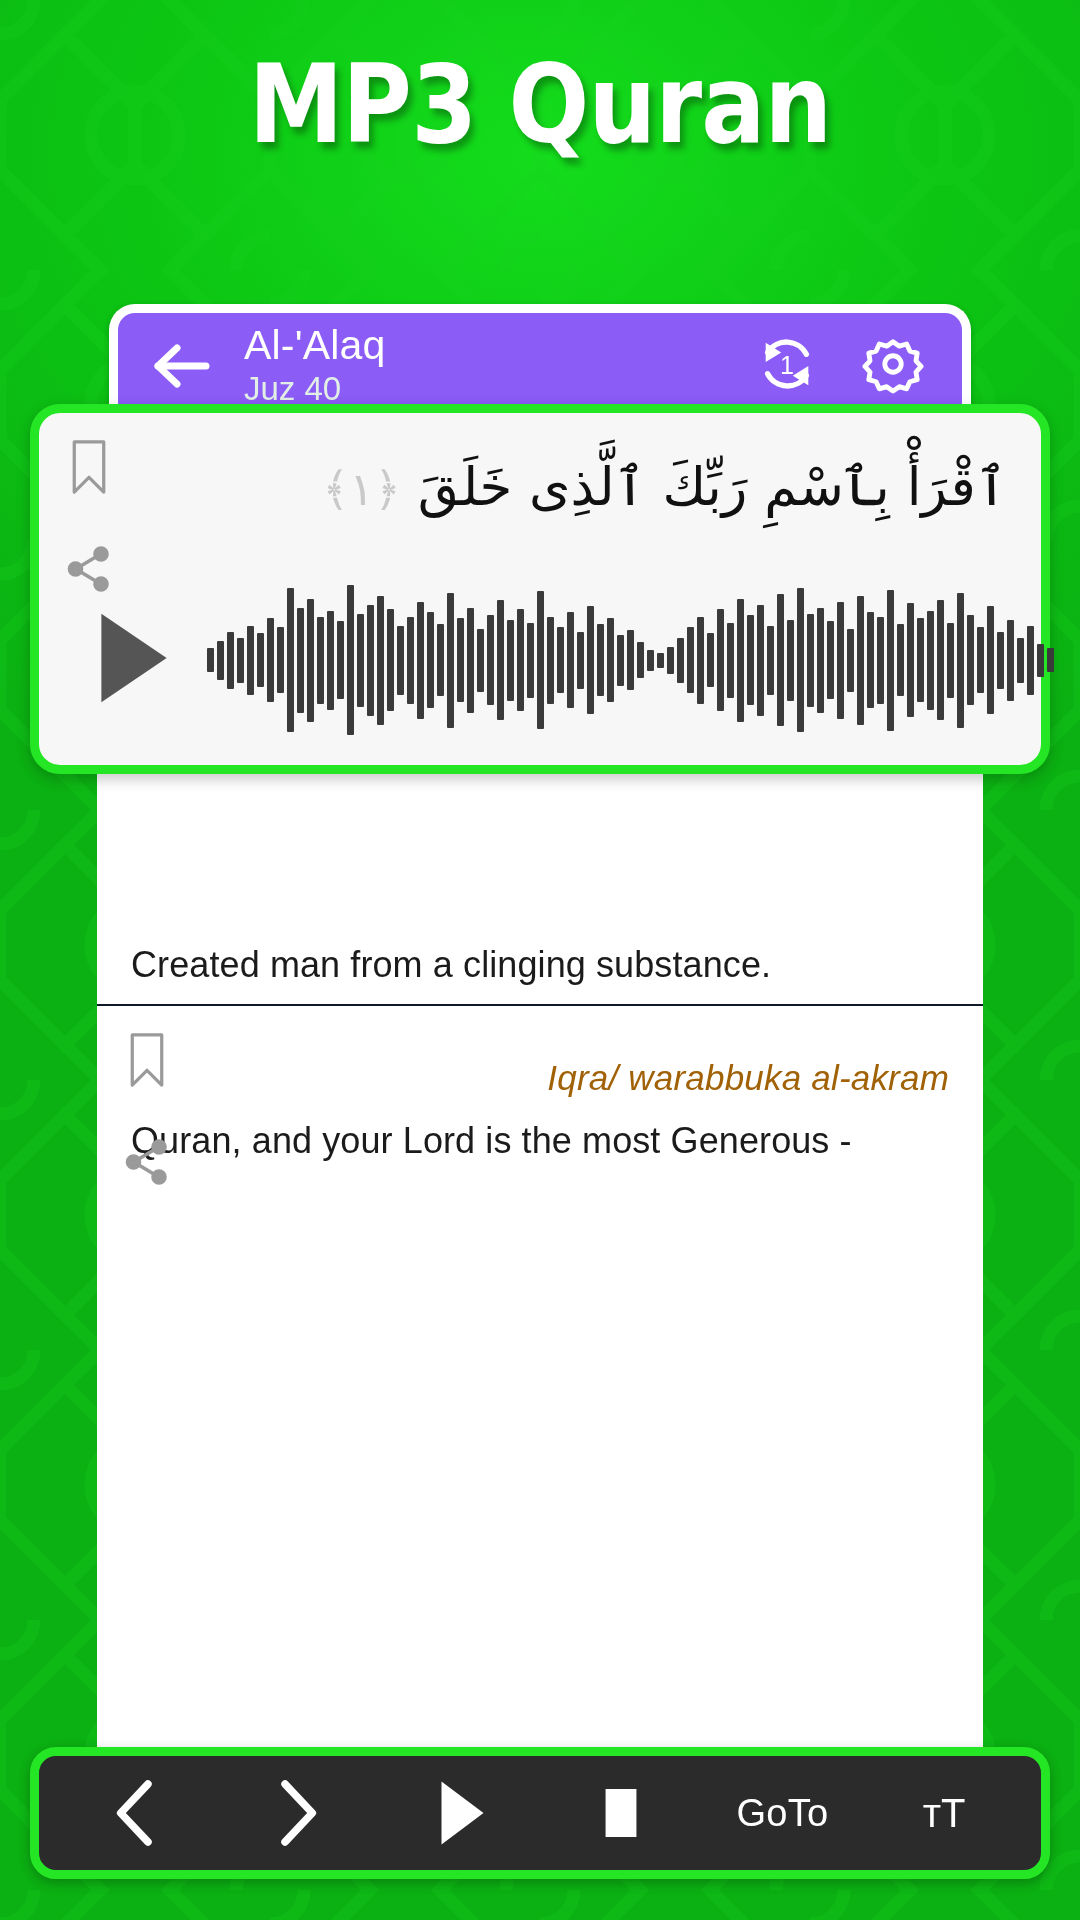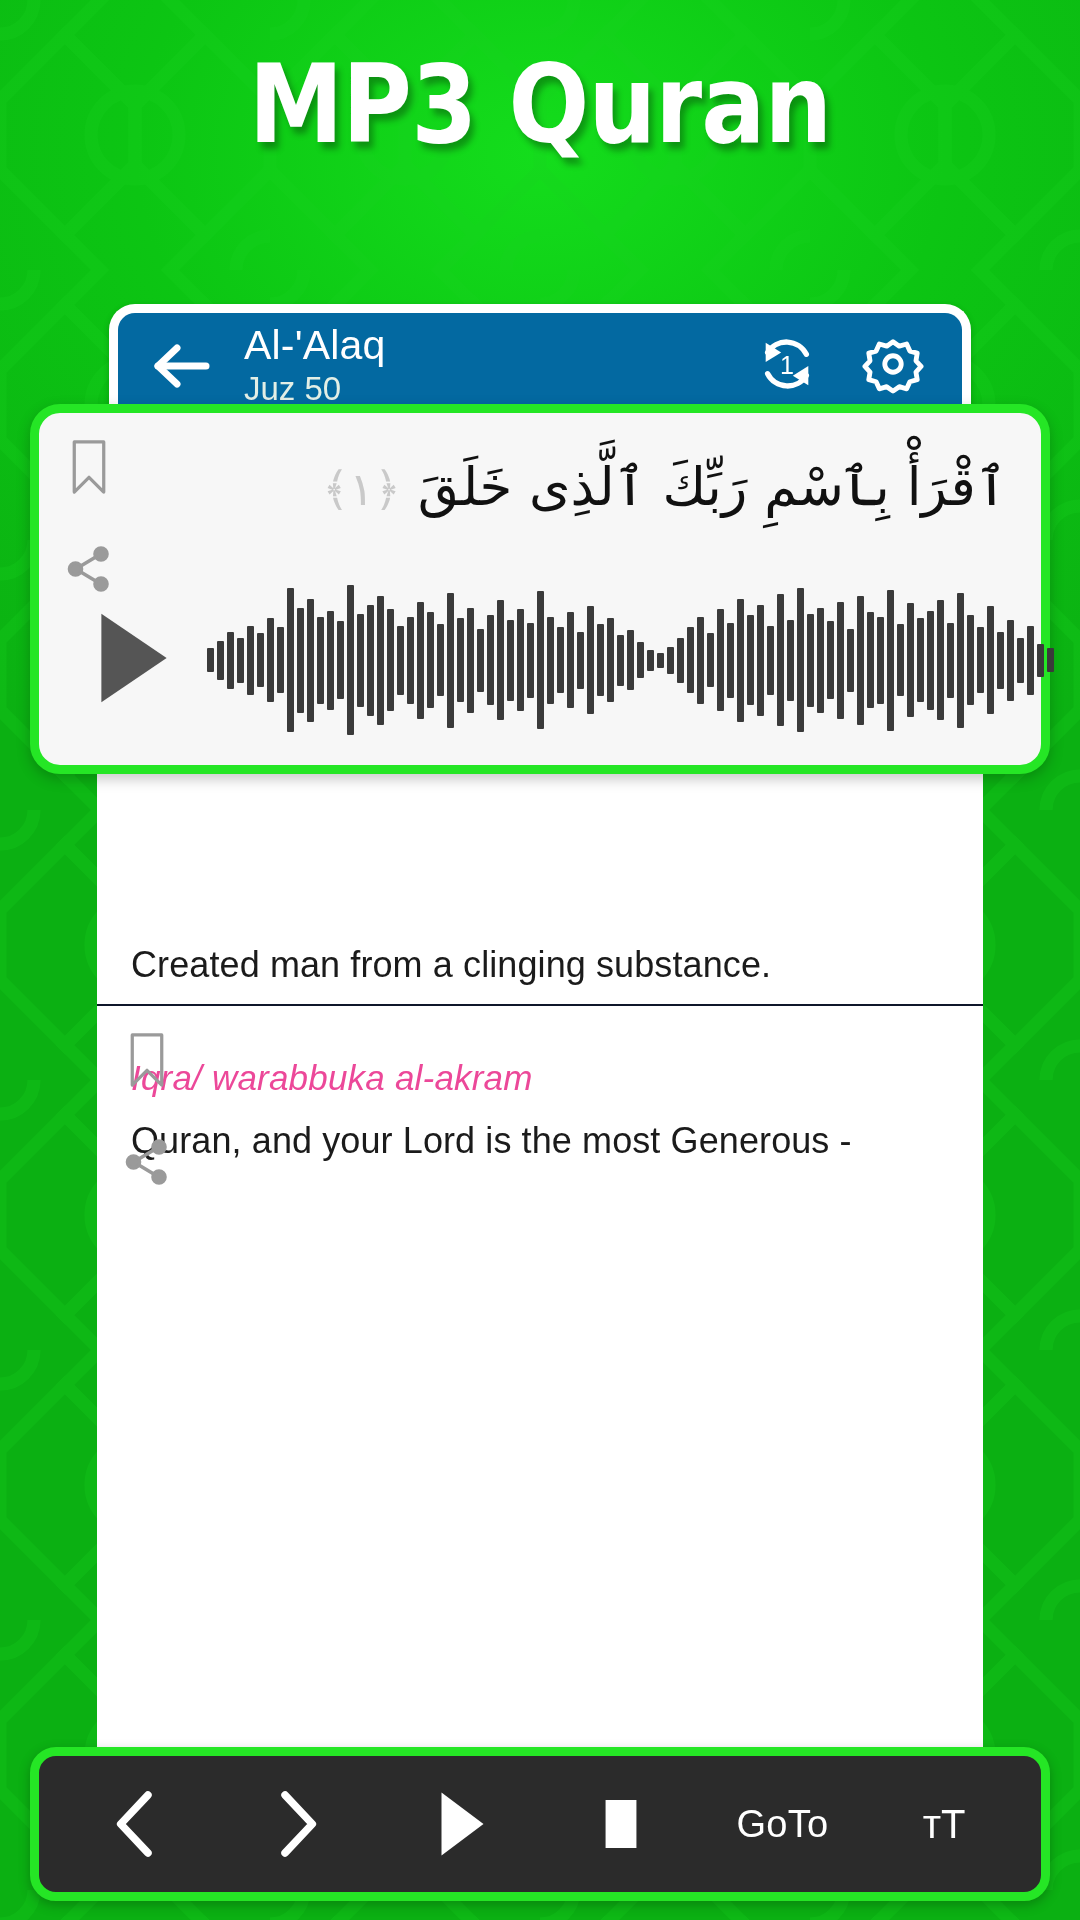--- a/index.html
+++ b/index.html
@@ -36,21 +36,21 @@
   }
 
   
   #appbar-wrap {
     position:absolute; left:109px; top:304px; width:862px; z-index:6;
   }
   #appbar-outline {
     border:9px solid #ffffff;
     border-radius:26px 26px 0 0;
     border-bottom:none;
-    background:#0369a1;
+    background:#8b5cf6;
     padding:0;
     height:124px;
     box-shadow:0 2px 6px rgba(0,0,0,.18);
   }
   #appbar {
     display:flex; align-items:center;
     height:106px; padding:0 30px 0 26px;
     color:#fff;
   }
   .back-arrow { width:74px; flex:0 0 74px; display:flex; align-items:center; justify-content:center; cursor:pointer; }
@@ -80,21 +80,21 @@
   .arabic {
     direction:rtl; text-align:right;
     font-family:"DejaVu Sans", "Liberation Serif", serif;
     font-size:53px; line-height:1.75;
     color:#111; padding-left:90px; min-height:118px;
   }
   .vmark { color:#e8981f; font-size:46px; }
   .vmark.grey { color:#c9c9c9; }
   .translit { font-style:italic; font-size:35px; margin-top:26px; letter-spacing:.2px; }
   .translit.grey { color:#7b7b7b; }
-  .translit.green { color:#ec4899; }
+  .translit.green { color:#a16207;text-align:right; }
   .translation { font-size:36px; color:#1b1b1b; margin-top:22px; letter-spacing:.1px;}
 
   
   #player-card {
     position:absolute; left:30px; top:404px; width:1020px; z-index:9;
     background:#f7f7f7;
     border:9px solid #25e625;
     border-radius:30px;
     padding:28px 34px 22px 34px;
     box-shadow:0 5px 14px rgba(0,0,0,.22);
@@ -106,21 +106,21 @@
   #waveform i { display:block; width:7px; background:#3a3a3a; border-radius:1px; }
 
   
   #bottom-bar-wrap {
     position:absolute; left:30px; top:1747px; width:1020px; z-index:10;
     border:9px solid #25e625; border-radius:26px;
     background:#2b2b2b;
     box-shadow:0 4px 12px rgba(0,0,0,.25);
   }
   #bottom-bar {
-    height:136px; display:flex; align-items:center; justify-content:space-around;
+    height:114px; display:flex; align-items:center; justify-content:space-around;
     padding:0 16px; color:#fff;
   }
   #bottom-bar .bbtn { cursor:pointer; display:flex; align-items:center; justify-content:center; min-width:100px; height:100px;}
   .goto-label { font-size:38px; color:#fff; letter-spacing:.3px; font-weight:400;}
   .fontsize-label { font-size:40px; color:#fff; font-weight:400;}
 </style>
 </head>
 <body>
 
 <div id="bg-gradient"></div>
@@ -151,21 +151,21 @@
         <svg width="62" height="46" viewBox="0 0 62 46">
           <g stroke="#fff" stroke-width="7" fill="none" stroke-linecap="round" stroke-linejoin="round">
             <line x1="56" y1="23" x2="8" y2="23"></line>
             <polyline points="27,5 8,23 27,41"></polyline>
           </g>
         </svg>
       </div>
 
       <div class="appbar-texts">
         <div class="appbar-title">Al-'Alaq</div>
-        <div class="appbar-sub">Juz 50</div>
+        <div class="appbar-sub">Juz 40</div>
       </div>
 
       <div class="appbar-actions">
         <div class="ic">
           <svg width="62" height="62" viewBox="0 0 64 64">
             <g fill="none" stroke="#fff" stroke-width="5.5" stroke-linecap="round">
               <path d="M52 22 A23 23 0 0 0 12 20"></path>
               <path d="M12 42 A23 23 0 0 0 52 44"></path>
             </g>
             <polygon points="10,10 10,30 26,20" fill="#fff"></polygon>

